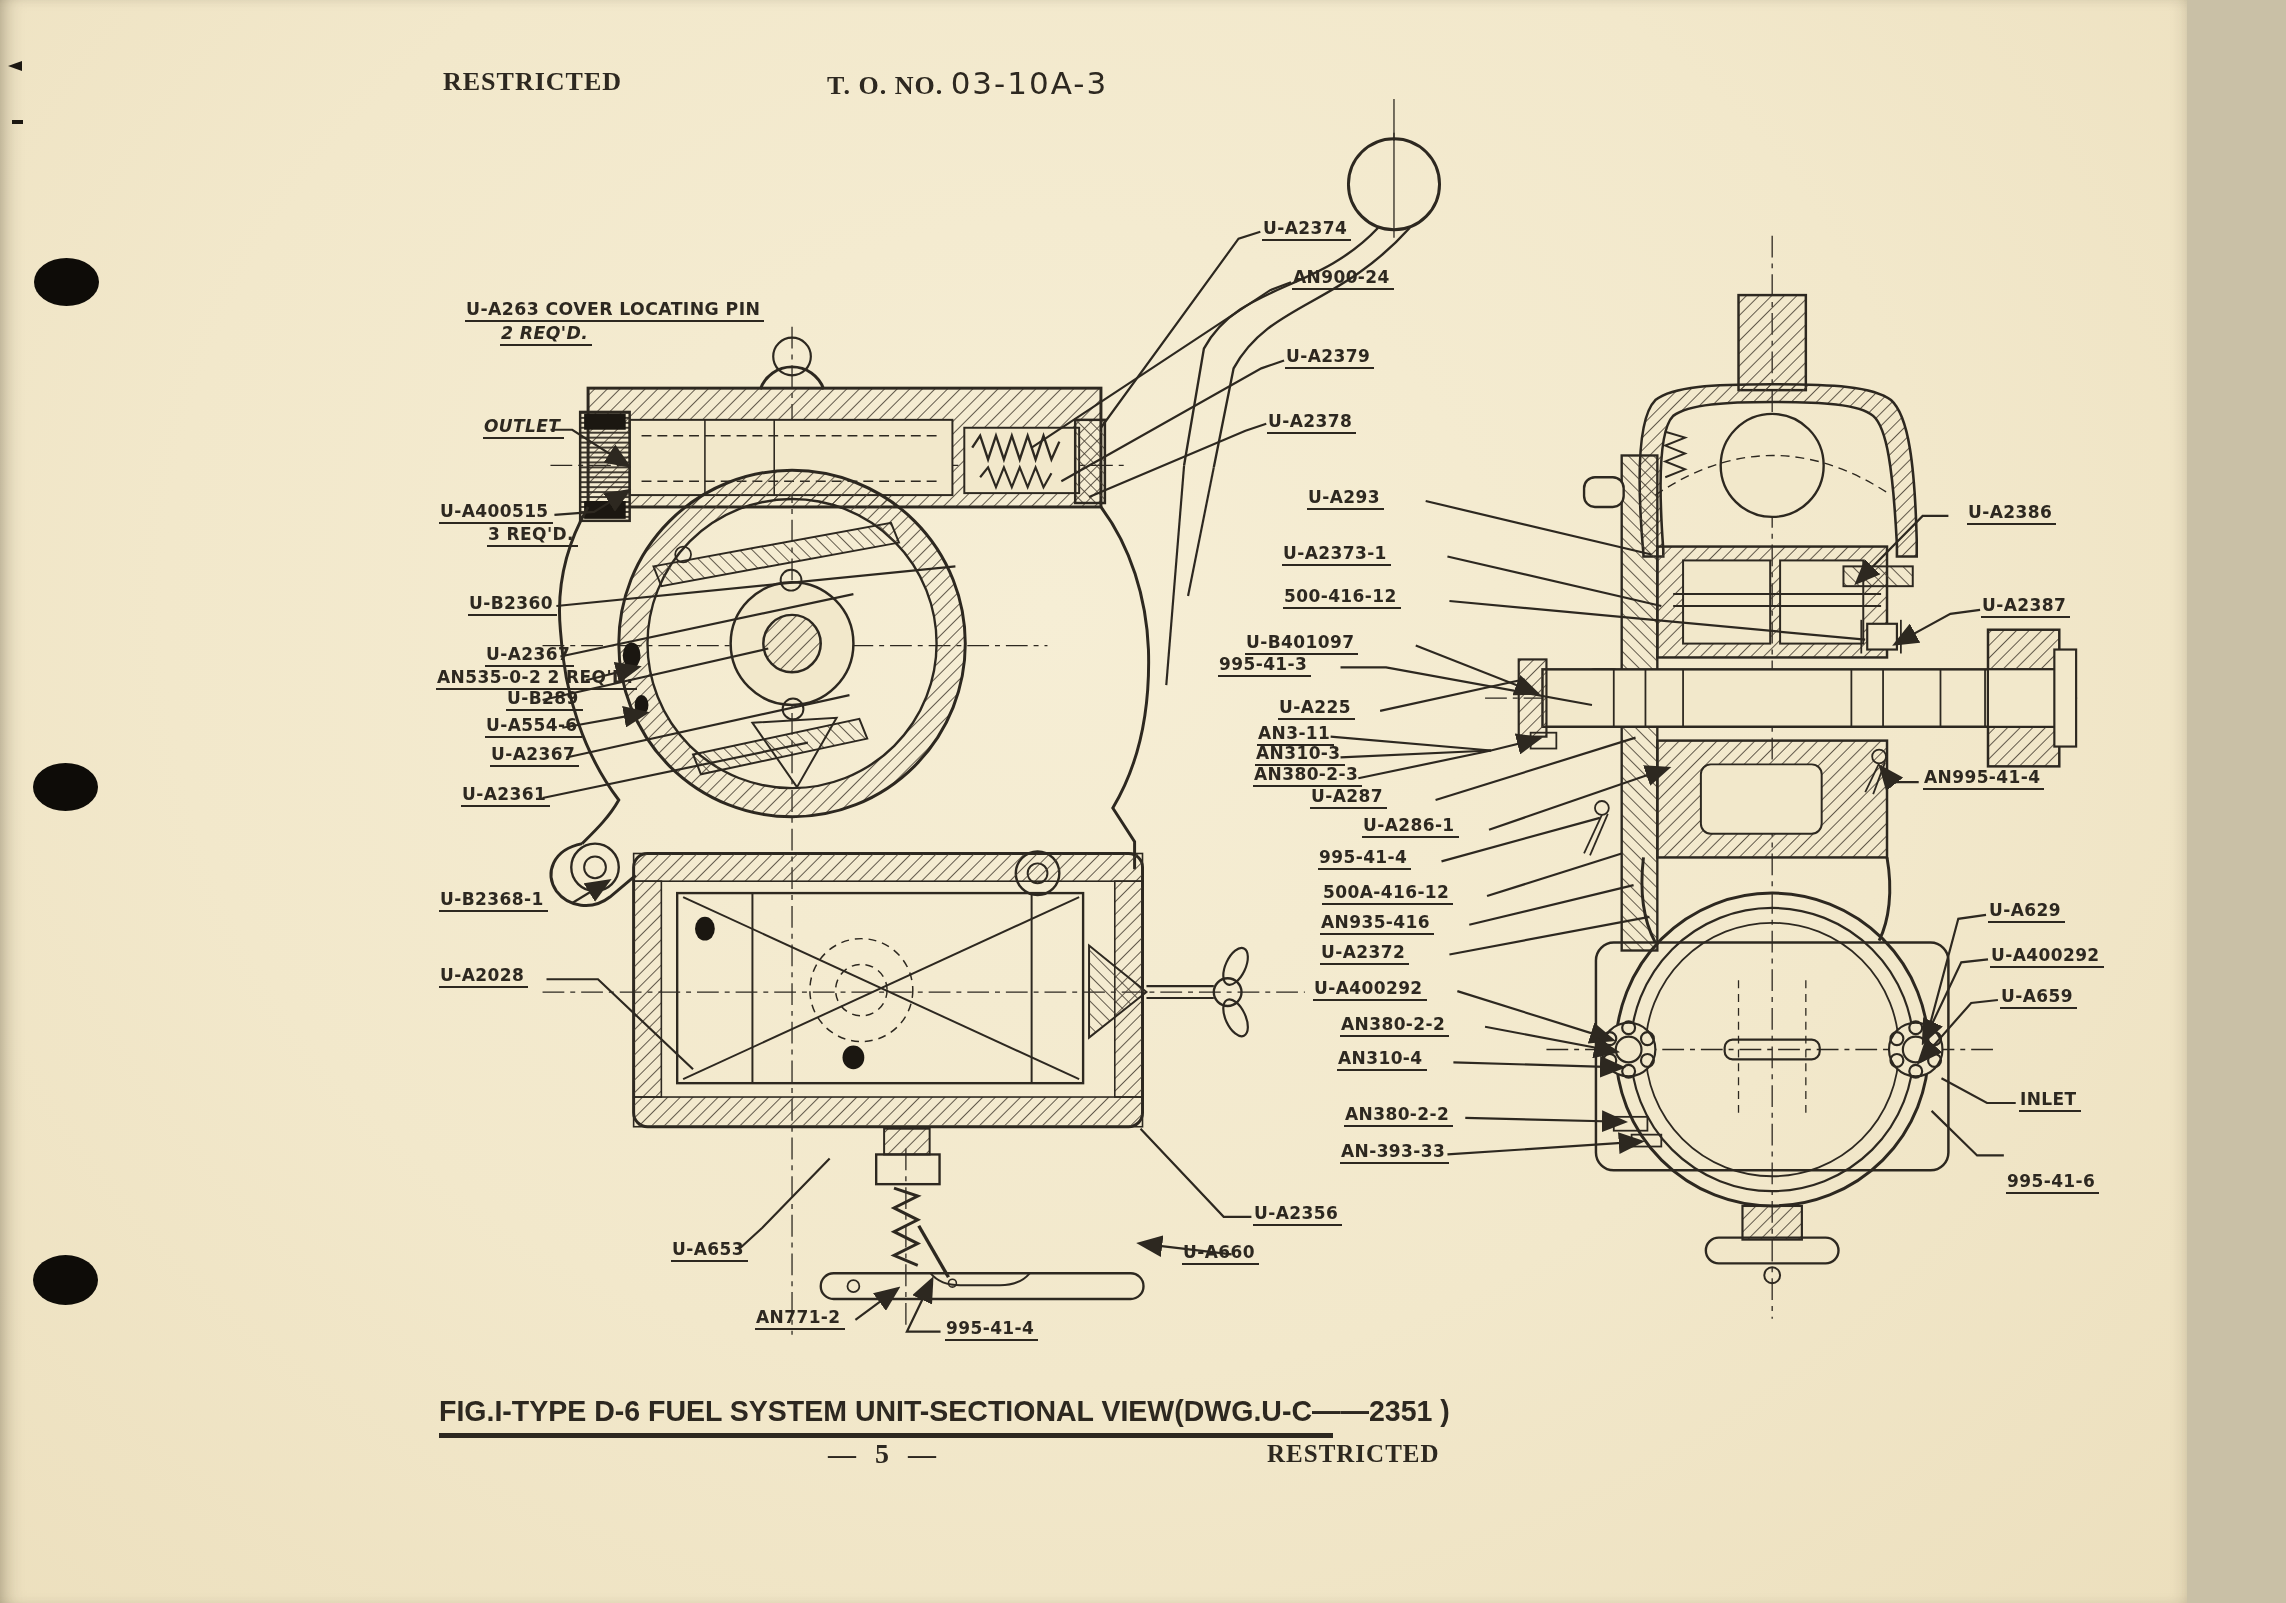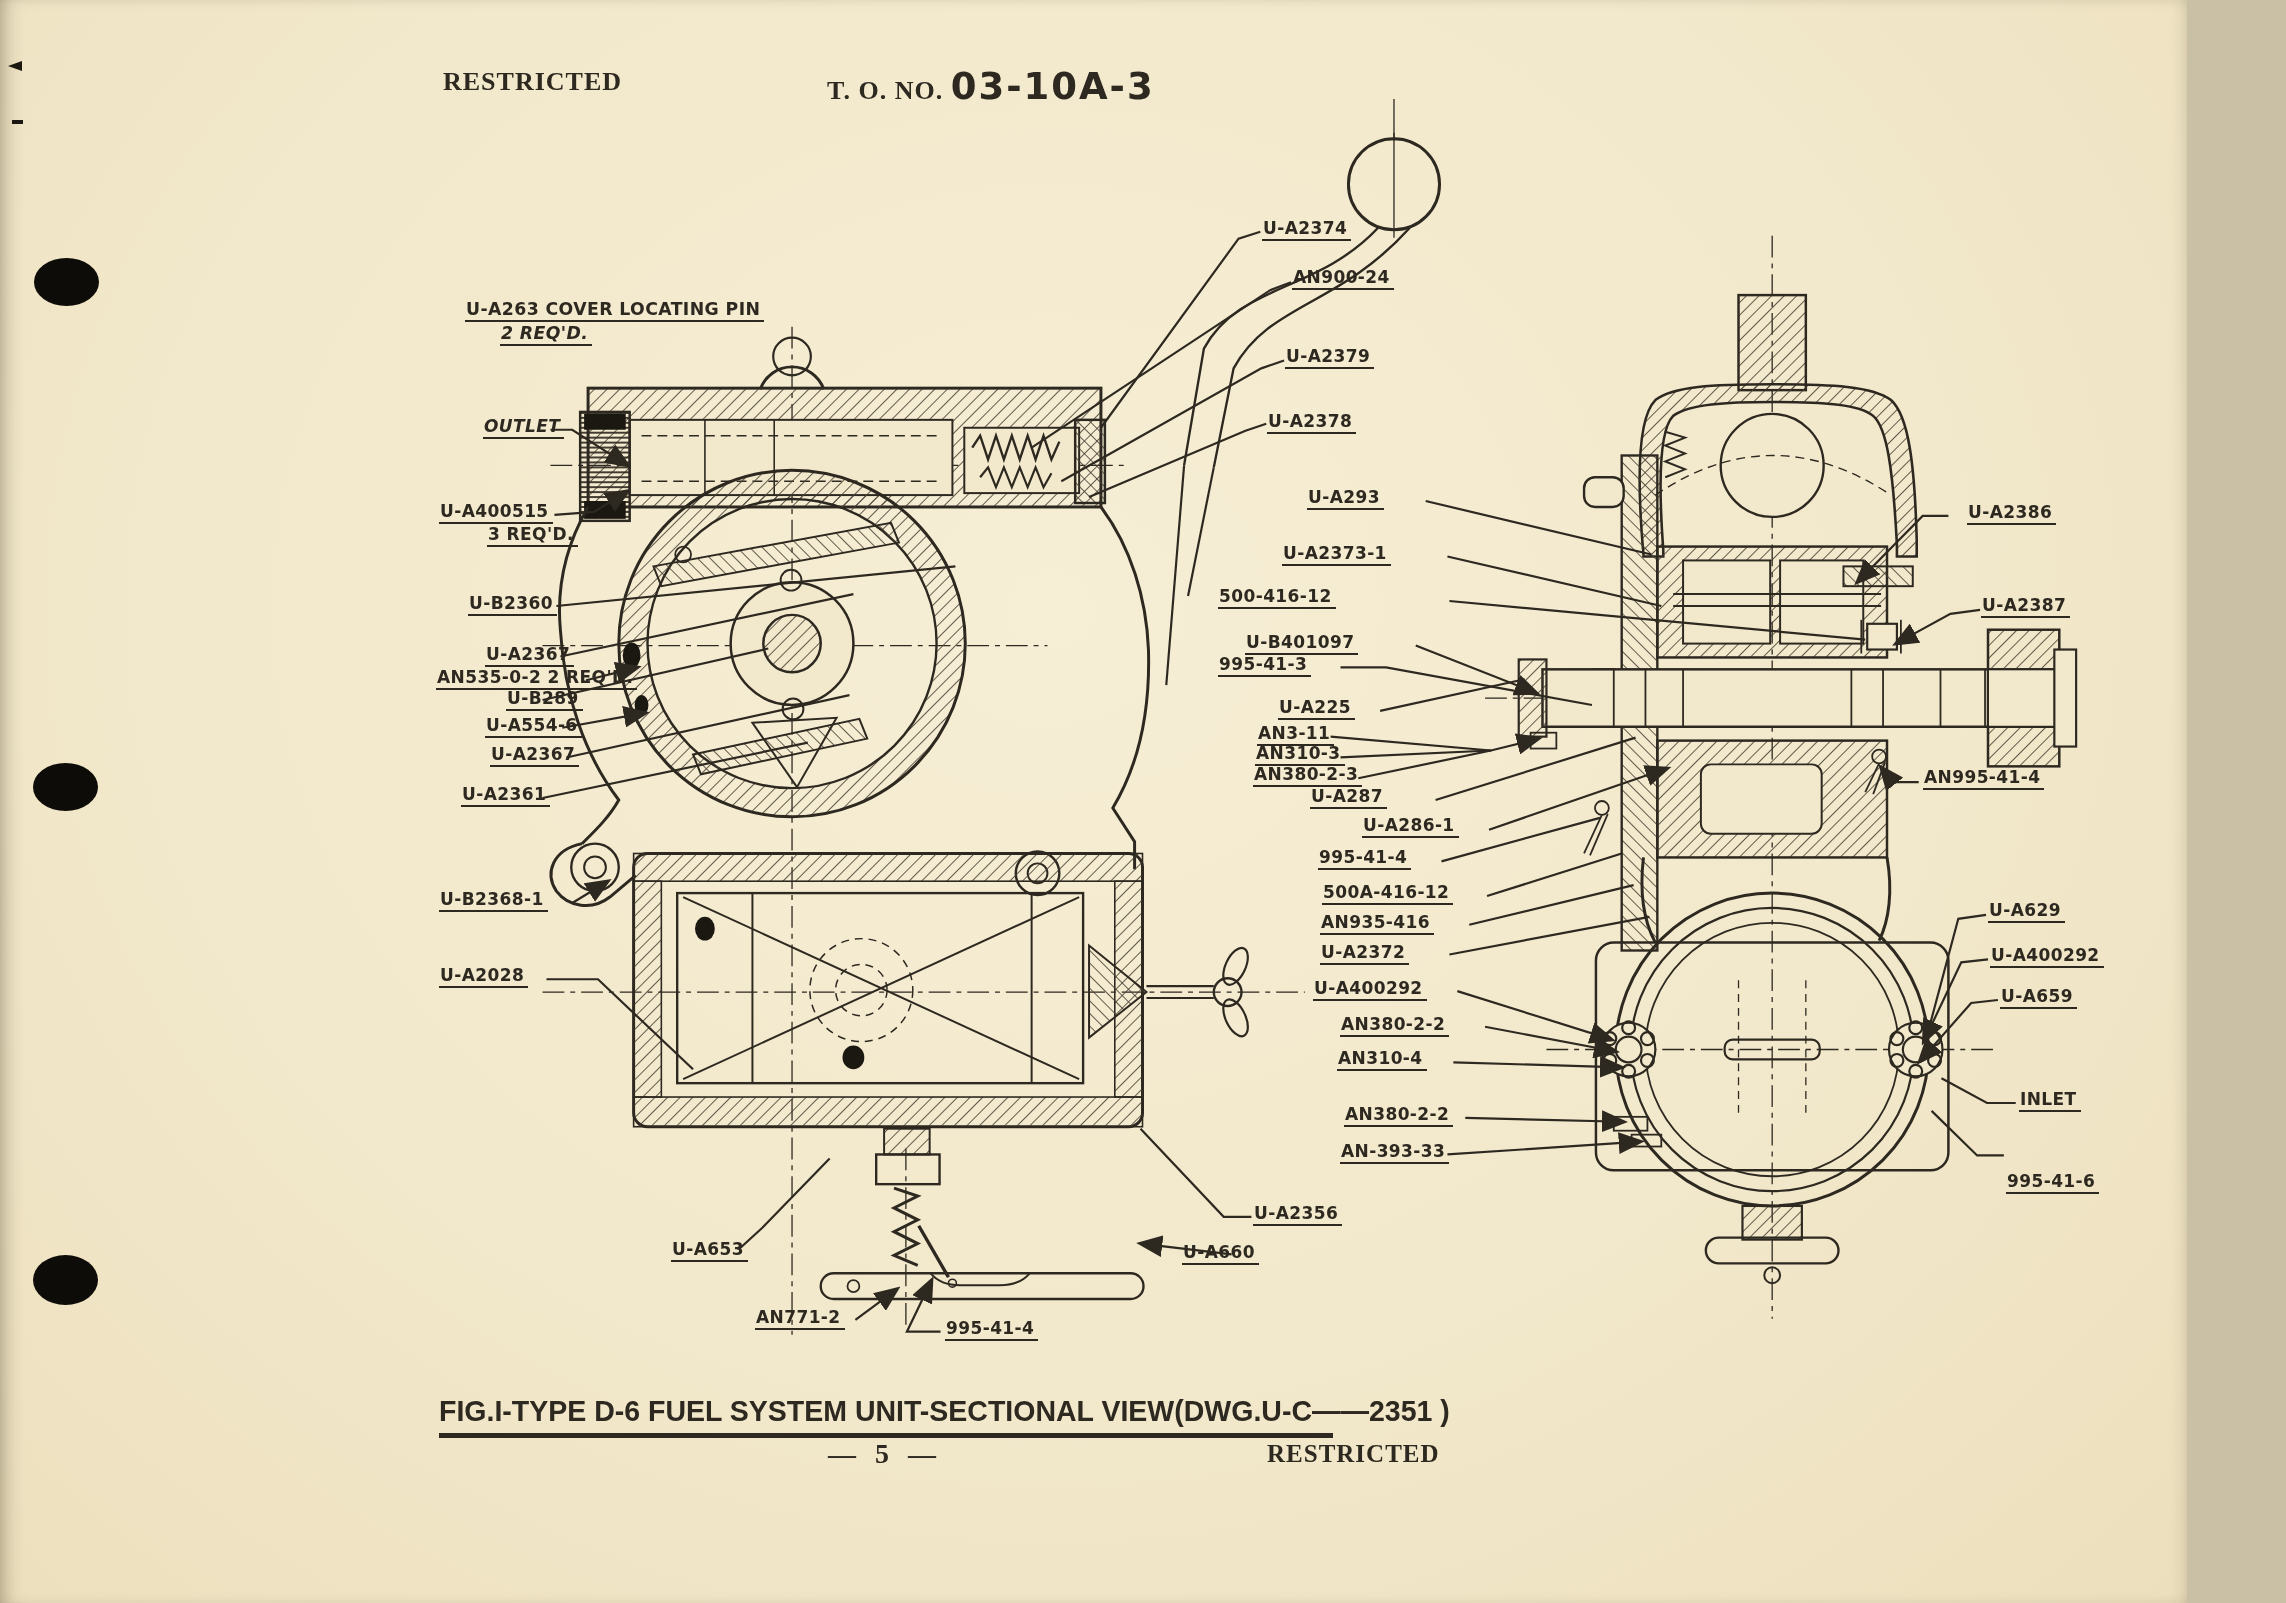--- a/index.html
+++ b/index.html
@@ -4,21 +4,21 @@
 <style>
   html,body{margin:0;padding:0;background:#c9c0a6;}
   .page{
     position:relative;width:2187px;height:1604px;overflow:hidden;
     background:radial-gradient(ellipse at 48% 38%, #f6eed5 0%, #f2e8cb 55%, #ecdfbd 100%);
     font-family:"Liberation Sans",sans-serif;color:#2d2820;
     box-shadow:inset 14px 0 22px -14px rgba(40,30,10,.45), inset -10px 0 18px -12px rgba(40,30,10,.25);
   }
   .hole{position:absolute;background:#0e0c08;border-radius:50%;}
   .hdr{position:absolute;font-family:"Liberation Serif",serif;font-weight:bold;font-size:26px;letter-spacing:1px;white-space:nowrap;}
-  .to-num{font-family:"DejaVu Sans",sans-serif;font-weight:bold;font-size:37px;letter-spacing:2px;}
+  .to-num{font-family:"DejaVu Sans",sans-serif;font-weight:normal;font-size:31px;letter-spacing:2px;}
   .lbl{
     position:absolute;font:bold 17px "DejaVu Sans",sans-serif;letter-spacing:0.4px;
     border-bottom:2.4px solid #2d2820;padding:0 4px 1px 1px;white-space:nowrap;line-height:1.1;
   }
   .note-line{font-size:17.3px;}
   .caption{
     position:absolute;left:439px;top:1394px;width:901px;
     font:bold 30px "Liberation Sans",sans-serif;letter-spacing:0px;white-space:nowrap;
     transform:scaleX(.95);transform-origin:left center;
   }
@@ -320,21 +320,21 @@
   <div class="lbl" style="left:755px;top:1308px;">AN771-2</div>
   <div class="lbl" style="left:945px;top:1319px;">995-41-4</div>
   <div class="lbl" style="left:1253px;top:1204px;">U-A2356</div>
   <div class="lbl" style="left:1182px;top:1243px;">U-A660</div>
   <div class="lbl" style="left:1262px;top:219px;">U-A2374</div>
   <div class="lbl" style="left:1292px;top:268px;">AN900-24</div>
   <div class="lbl" style="left:1285px;top:347px;">U-A2379</div>
   <div class="lbl" style="left:1267px;top:412px;">U-A2378</div>
   <div class="lbl" style="left:1307px;top:488px;">U-A293</div>
   <div class="lbl" style="left:1282px;top:544px;">U-A2373-1</div>
-  <div class="lbl" style="left:1218px;top:587px;">500-416-12</div>
+  <div class="lbl" style="left:1283px;top:587px;">500-416-12</div>
   <div class="lbl" style="left:1245px;top:633px;">U-B401097</div>
   <div class="lbl" style="left:1218px;top:655px;">995-41-3</div>
   <div class="lbl" style="left:1278px;top:698px;">U-A225</div>
   <div class="lbl" style="left:1257px;top:724px;">AN3-11</div>
   <div class="lbl" style="left:1255px;top:744px;">AN310-3</div>
   <div class="lbl" style="left:1253px;top:765px;">AN380-2-3</div>
   <div class="lbl" style="left:1310px;top:787px;">U-A287</div>
   <div class="lbl" style="left:1362px;top:816px;">U-A286-1</div>
   <div class="lbl" style="left:1318px;top:848px;">995-41-4</div>
   <div class="lbl" style="left:1322px;top:883px;">500A-416-12</div>

